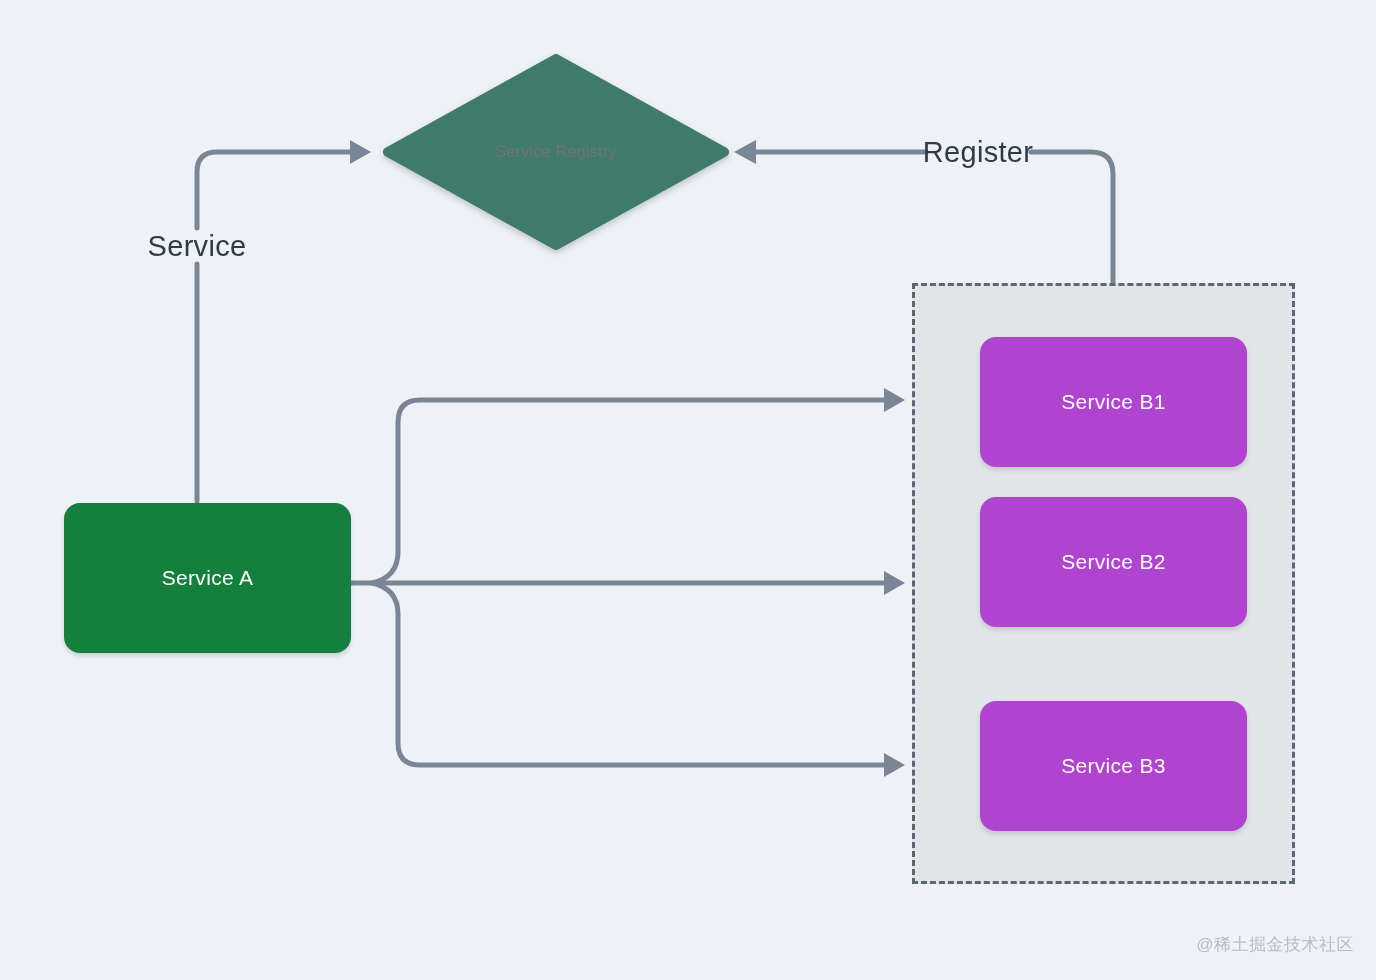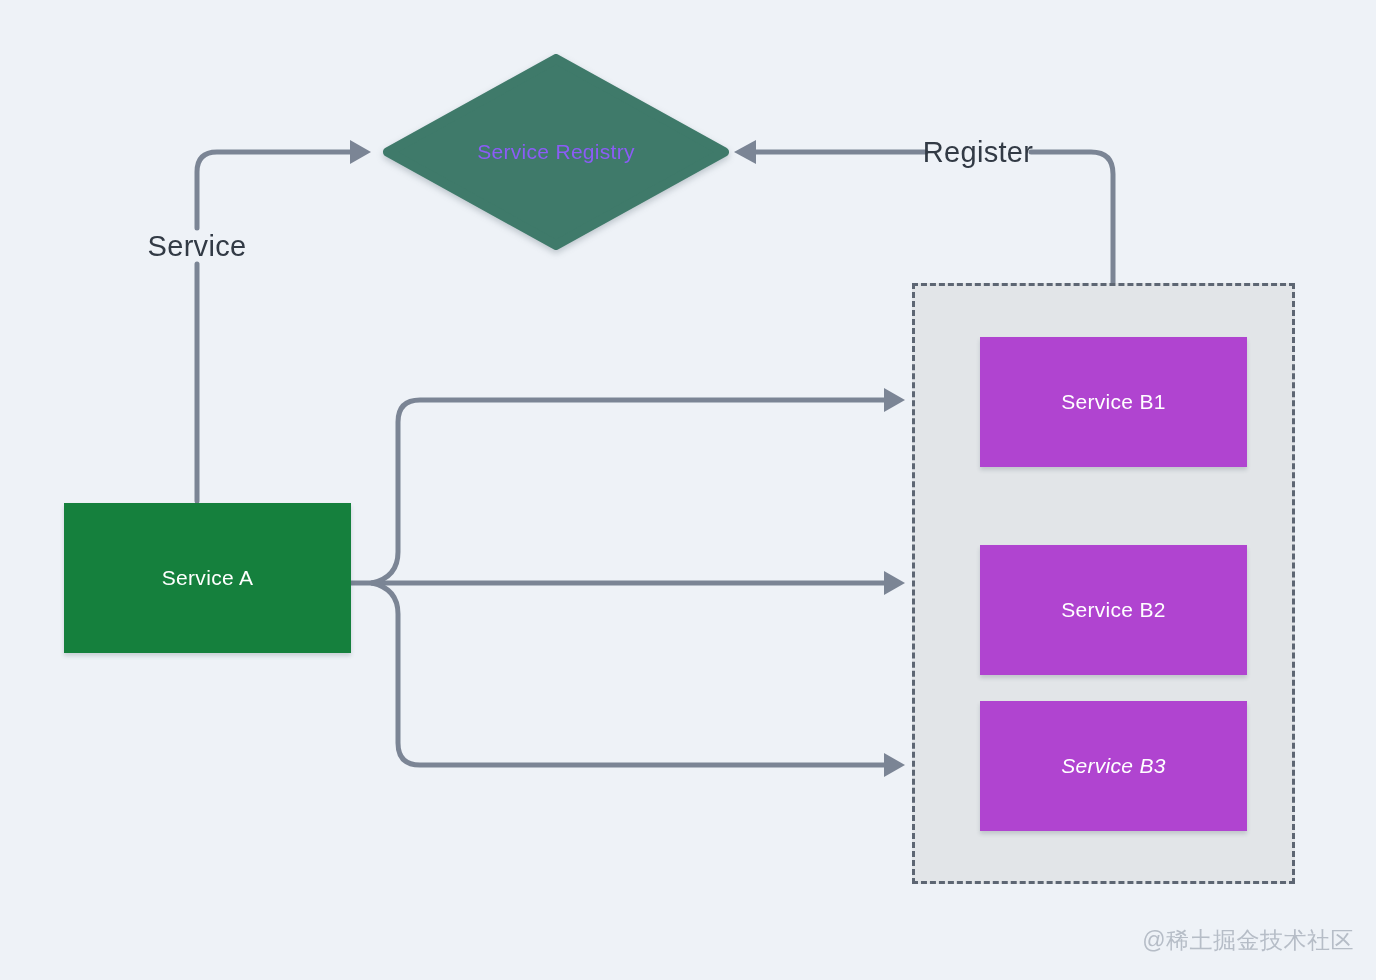--- a/index.html
+++ b/index.html
@@ -36,34 +36,34 @@
     stroke: #3f7a6a;
     stroke-width: 10;
     stroke-linejoin: round;
     filter: drop-shadow(0 3px 3px rgba(40,60,70,0.25));
   }
   .node-label {
     position: absolute;
     display: flex;
     align-items: center;
     justify-content: center;
-    color: #8b5cf6;
-    font-size: 21px;
+    color: #737373;
+    font-size: 16px;
     font-weight: 500;
     letter-spacing: 0.3px;
   }
   .registry-label {
     left: 436px;
     top: 136px;
     width: 240px;
     height: 32px;
   }
   .rect-node {
     position: absolute;
-    border-radius: 0;
+    border-radius: 16px;
     display: flex;
     align-items: center;
     justify-content: center;
     color: #ffffff;
     font-size: 21px;
     font-weight: 500;
     letter-spacing: 0.3px;
     box-shadow: 0 3px 4px rgba(40,60,70,0.18);
   }
   .service-a {
@@ -82,22 +82,22 @@
     background: #e2e5e8;
     border: 3px dashed #5d6673;
     box-sizing: border-box;
   }
   .service-b {
     width: 267px;
     height: 130px;
     background: #b044d0;
   }
   .service-b1 { left: 980px; top: 337px; }
-  .service-b2 { left: 980px; top: 545px; }
-  .service-b3 { left: 980px; top: 701px; font-style: italic; }
+  .service-b2 { left: 980px; top: 497px; }
+  .service-b3 { left: 980px; top: 701px; }
   .edge-label {
     position: absolute;
     display: flex;
     align-items: center;
     justify-content: center;
     color: #323a45;
     font-size: 29px;
     font-weight: 500;
     letter-spacing: 0.3px;
   }
@@ -111,21 +111,21 @@
     left: 918px;
     top: 137px;
     width: 120px;
     height: 30px;
   }
   .watermark {
     position: absolute;
     right: 22px;
     bottom: 24px;
     color: #b6bdc7;
-    font-size: 23px;
+    font-size: 17px;
     letter-spacing: 0.5px;
   }
 </style>
 </head>
 <body>
 
 <div class="canvas">
 
   <svg class="connectors" viewBox="0 0 1376 980">
 

